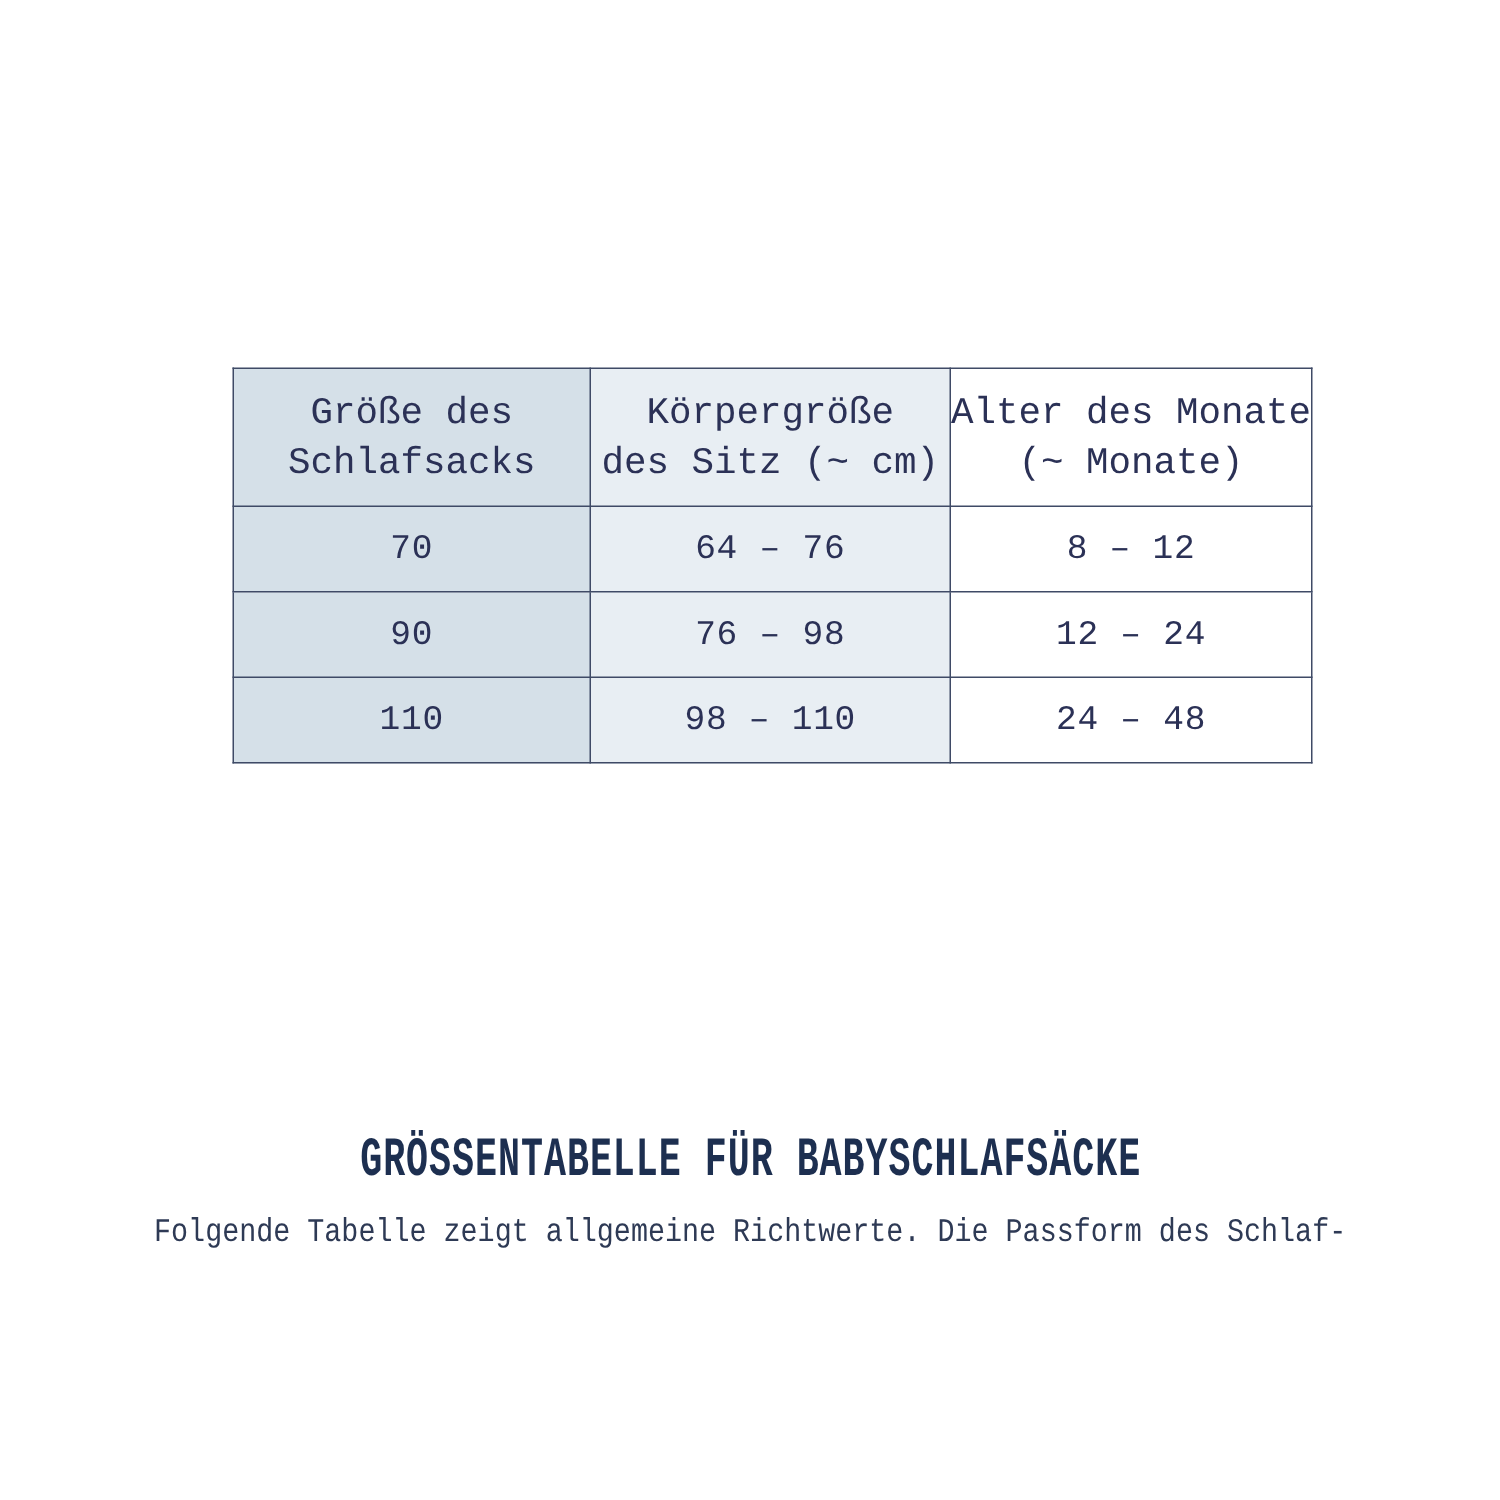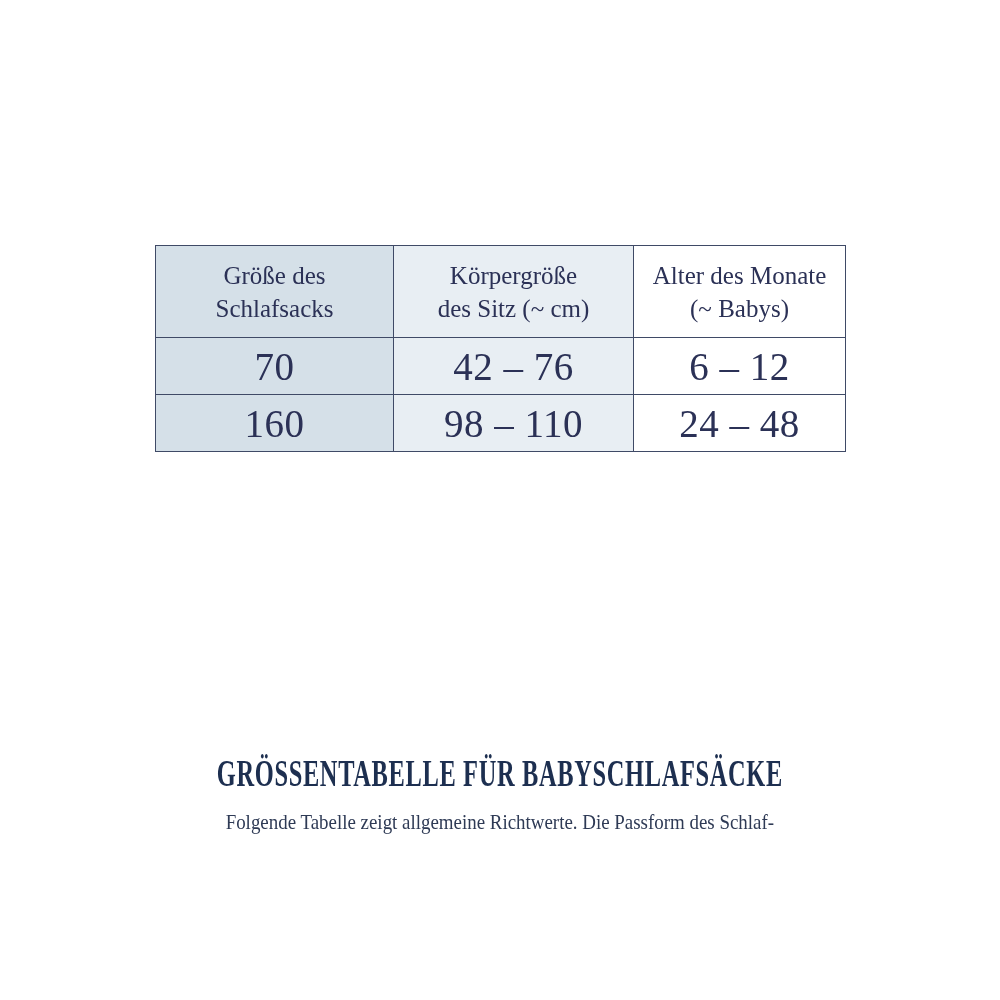--- a/index.html
+++ b/index.html
@@ -5,21 +5,21 @@
   html, body {
     margin: 0;
     padding: 0;
     background: var(--page-bg, #ffffff);
   }
   .sheet {
     position: relative;
     width: 1000px;
     height: 988px;
     background: var(--page-bg, #ffffff);
-    font-family: Liberation Serif, serif;
+    font-family: Liberation Mono, monospace;
     overflow: hidden;
   }
 
   
   table.size-table {
     position: absolute;
     left: 155px;
     top: 245px;
     border-collapse: collapse;
     table-layout: fixed;
@@ -33,21 +33,21 @@
     color: var(--table-text, #2b3156);
   }
   table.size-table thead tr { height: 92px; }
   table.size-table tbody tr { height: 57px; }
   table.size-table th {
     font-weight: 400;
     font-size: 25px;
     line-height: 33px;
   }
   table.size-table td {
-    font-size: 39px;
+    font-size: 23px;
     font-weight: 400;
     letter-spacing: 0.5px;
     margin-left: 16px;
   }
   .col-size   { background: var(--col1-bg, #d5e0e8); }
   .col-height { background: var(--col2-bg, #e8eef3); }
   .col-age    { background: var(--col3-bg, #ffffff); }
   .hline { display: block; white-space: nowrap; }
 
   
@@ -105,32 +105,37 @@
         <th class="col-size">
           <span class="hline">Größe des</span>
           <span class="hline">Schlafsacks</span>
         </th>
         <th class="col-height">
           <span class="hline">Körpergröße</span>
           <span class="hline">des Sitz (~ cm)</span>
         </th>
         <th class="col-age">
           <span class="hline">Alter des Monate</span>
-          <span class="hline">(~ Babys)</span>
+          <span class="hline">(~ Monate)</span>
         </th>
       </tr>
     </thead>
     <tbody>
       <tr>
         <td class="col-size">70</td>
-        <td class="col-height">42 – 76</td>
-        <td class="col-age">6 – 12</td>
+        <td class="col-height">64 – 76</td>
+        <td class="col-age">8 – 12</td>
       </tr>
       <tr>
-        <td class="col-size">160</td>
+        <td class="col-size">90</td>
+        <td class="col-height">76 – 98</td>
+        <td class="col-age">12 – 24</td>
+      </tr>
+      <tr>
+        <td class="col-size">110</td>
         <td class="col-height">98 – 110</td>
         <td class="col-age">24 – 48</td>
       </tr>
     </tbody>
   </table>
 
   <div class="caption-title-row">
     <span class="caption-title">GRÖSSENTABELLE FÜR BABYSCHLAFSÄCKE</span>
   </div>
 

